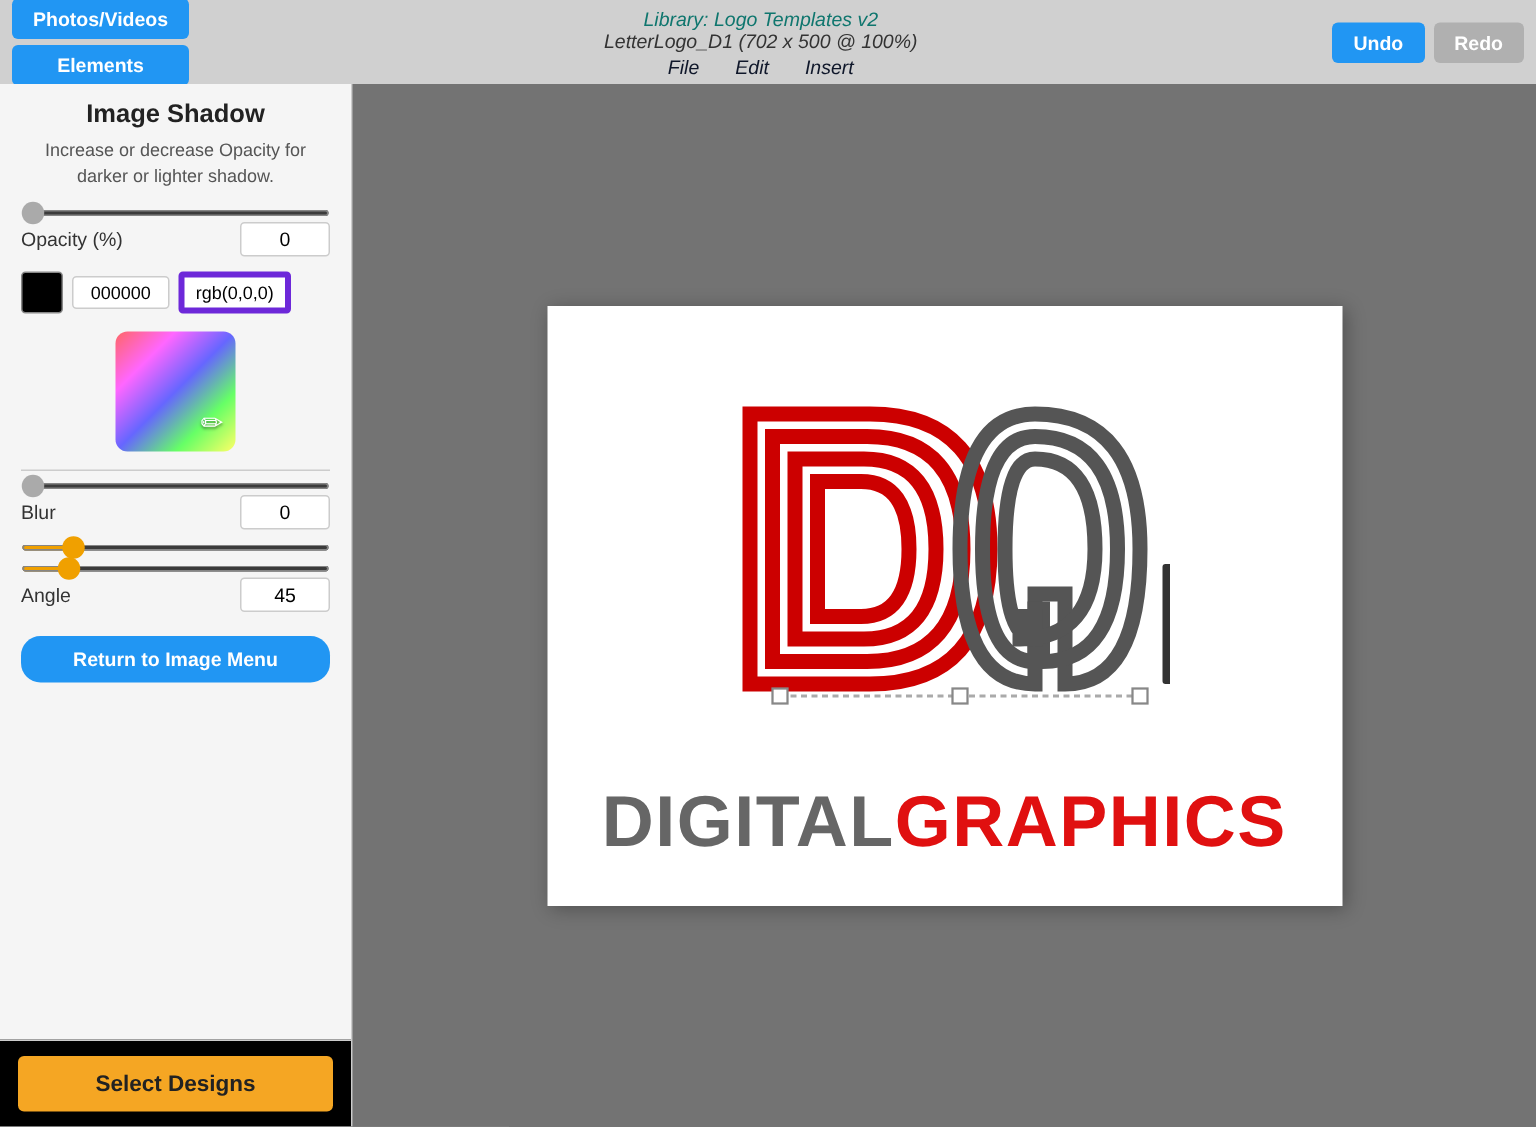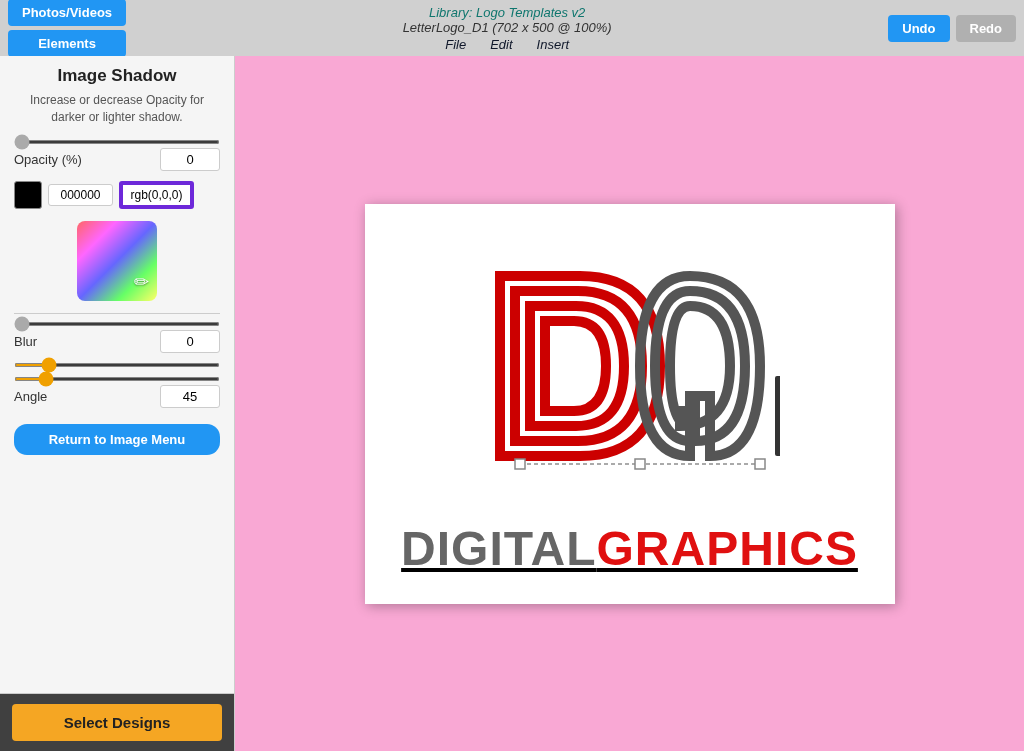--- a/index.html
+++ b/index.html
@@ -210,45 +210,44 @@
       font-size: 13px;
       cursor: pointer;
       width: 100%;
       margin-top: 6px;
       font-weight: bold;
     }
 
     
     .sidebar-footer {
       padding: 10px 12px;
-      background: #404040;
+      background: #000000;
       border-top: 1px solid #ccc;
       margin-top: 40px;
     }
     .select-designs-btn {
       background: #f5a623;
       color: #222;
       border: none;
       border-radius: 4px;
       padding: 10px 0;
       font-size: 15px;
       font-weight: bold;
       cursor: pointer;
       width: 100%;
     }
 
     
     .canvas-area {
       flex: 1;
-      background: #f9a8d4;
+      background: #737373;
       display: flex;
       align-items: center;
       justify-content: center;
       overflow: hidden;
-      text-decoration: underline;
     }
 
     
     .logo-canvas {
       background: white;
       width: 530px;
       height: 400px;
       display: flex;
       flex-direction: column;
       align-items: center;

